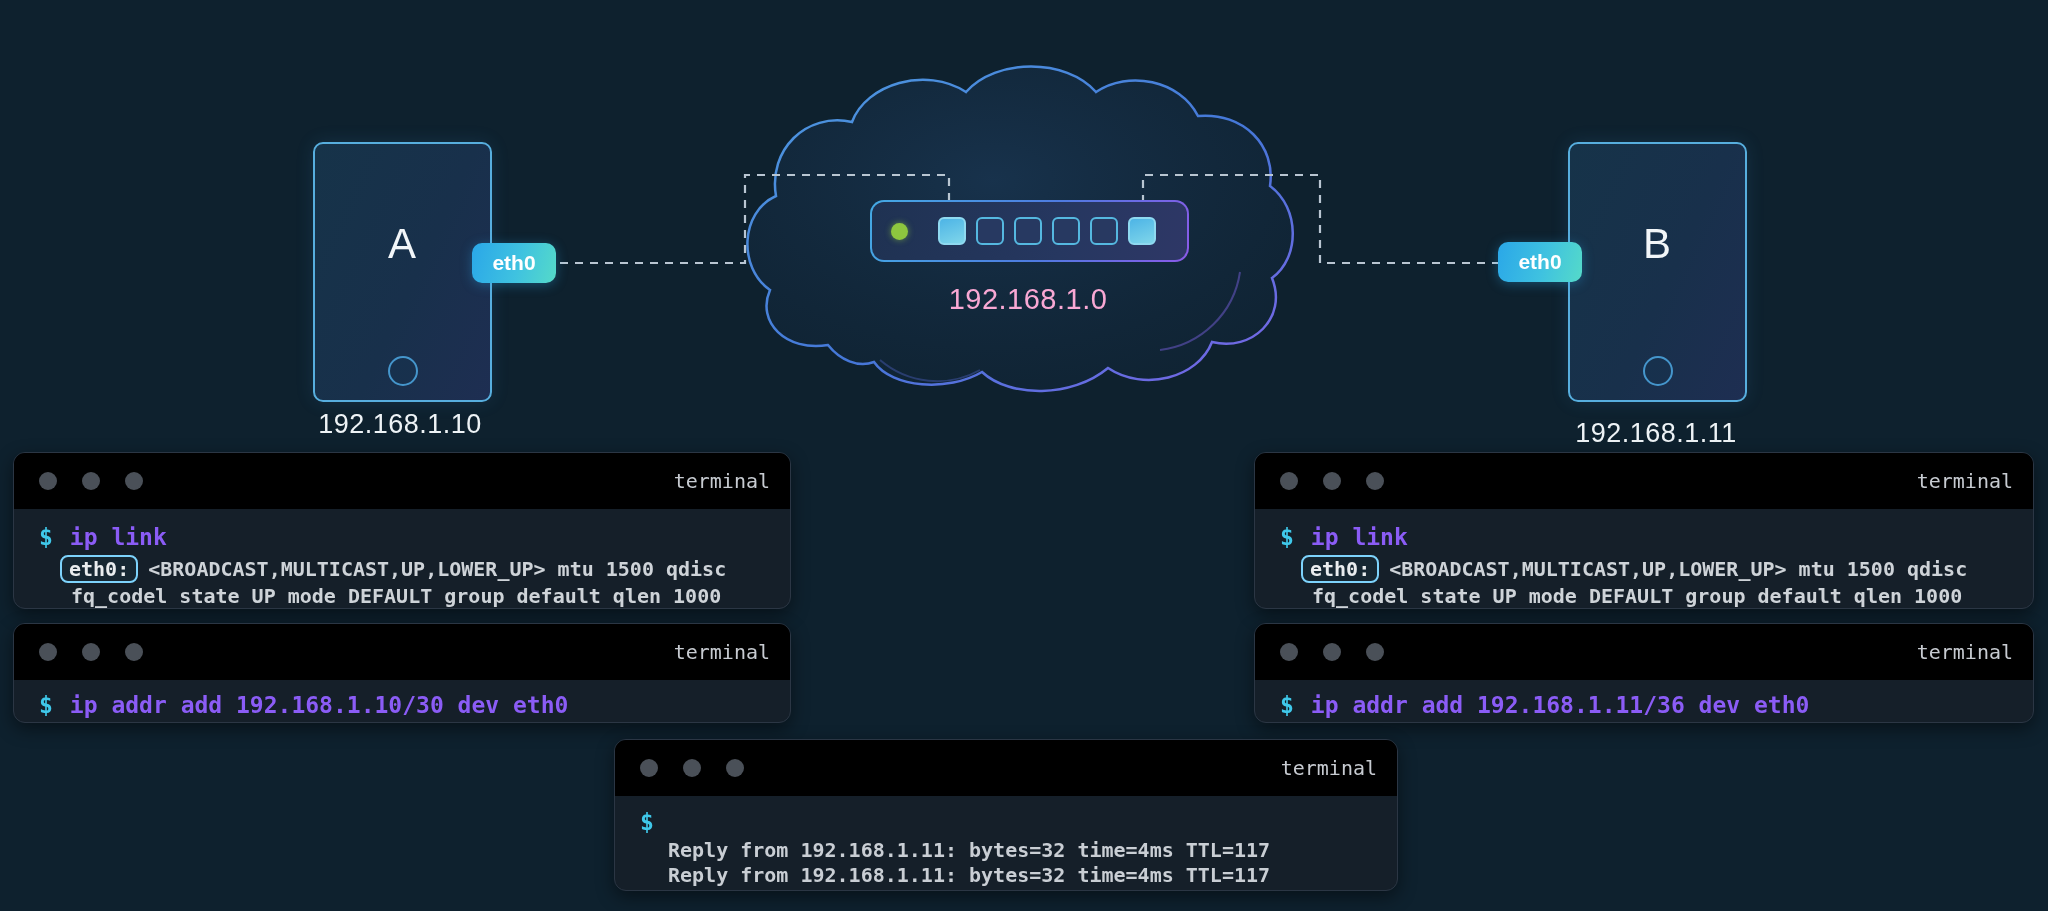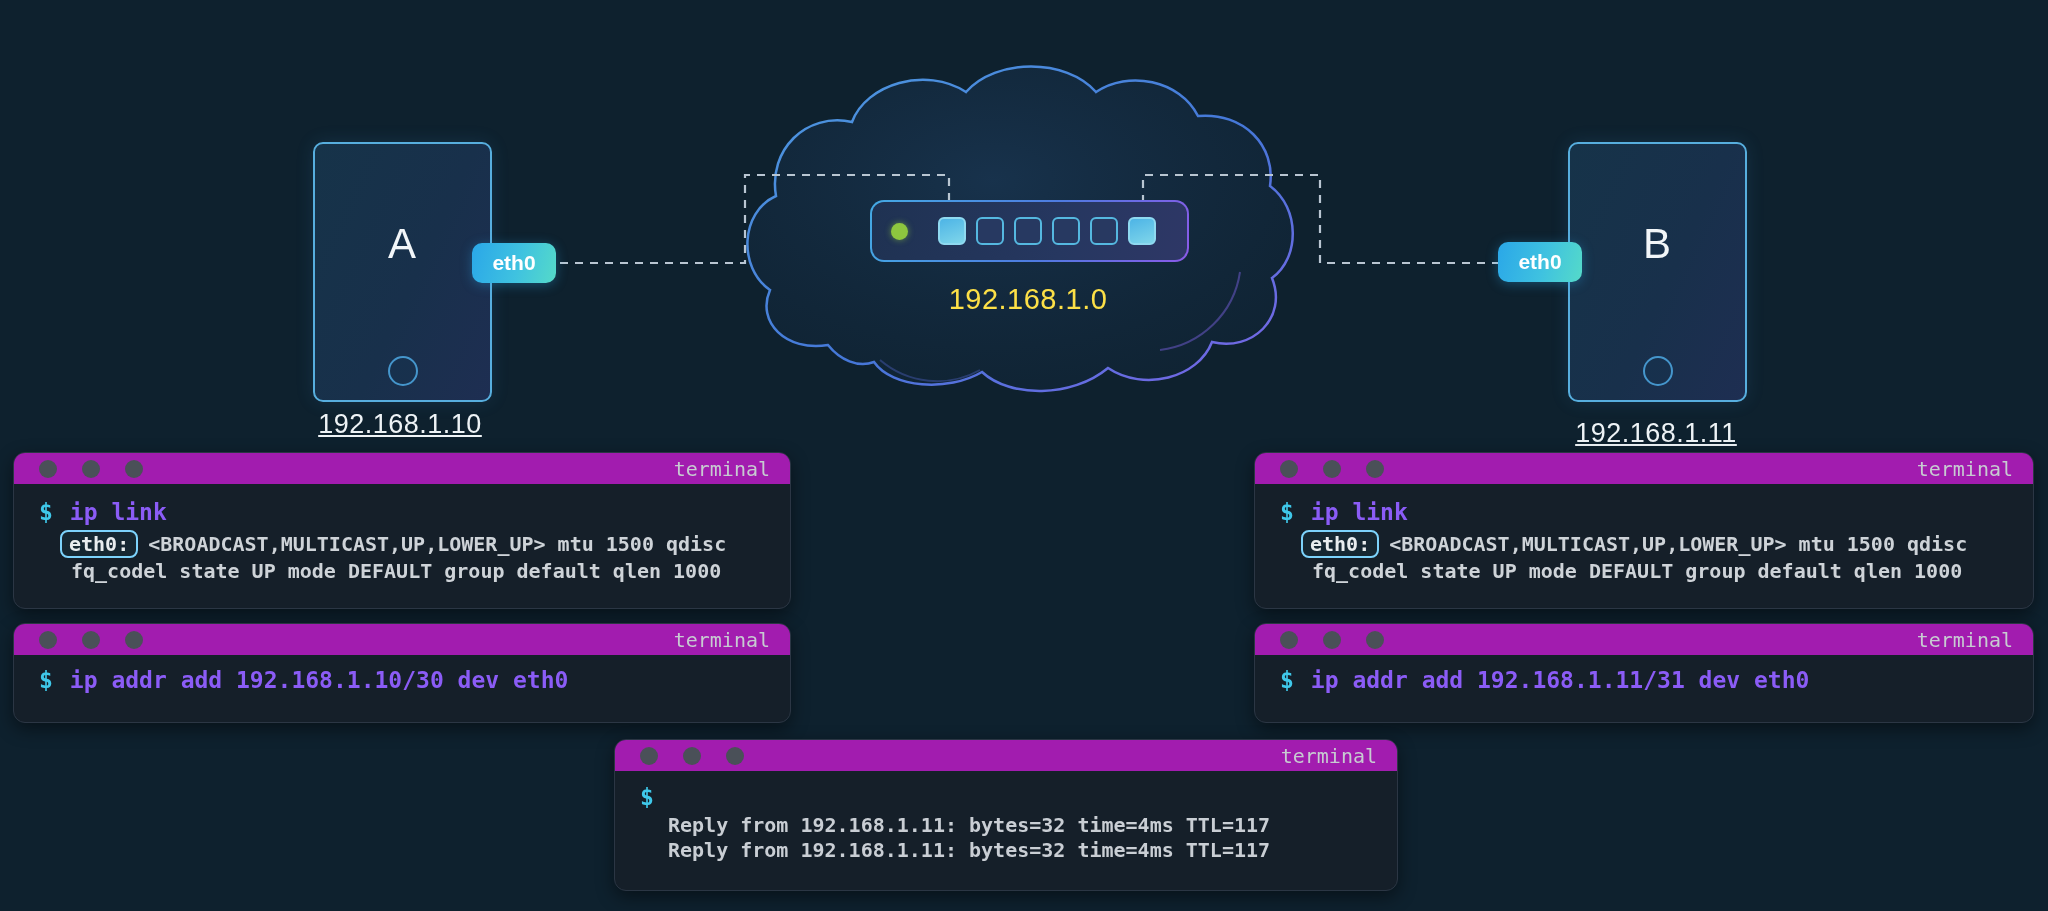--- a/index.html
+++ b/index.html
@@ -26,21 +26,21 @@
   .node-dot{
     position:absolute;left:50%;bottom:14px;transform:translateX(-50%);
     width:26px;height:26px;border-radius:50%;border:2px solid #4596cc;
     background:rgba(20,50,80,0.25);
   }
   #node-a{left:313px;top:142px;}
   #node-b{left:1568px;top:142px;}
 
   .ip-label{
     position:absolute;width:240px;text-align:center;
-    color:#eef3f6;font-size:27px;font-weight:400;letter-spacing:0.5px;text-decoration:underline;
+    color:#eef3f6;font-size:27px;font-weight:400;letter-spacing:0.5px;
   }
   #ip-a{left:280px;top:409px;}
   #ip-b{left:1536px;top:418px;}
 
   
   .iface-badge{
     position:absolute;width:84px;height:40px;border-radius:10px;
     background:linear-gradient(105deg,#2aa7e8 0%,#3fc2e0 55%,#55dac9 100%);
     color:#ffffff;font-size:21px;font-weight:600;
     display:flex;align-items:center;justify-content:center;
@@ -69,34 +69,34 @@
     width:28px;height:28px;border-radius:6px;
     border:2px solid #55b8e0;background:rgba(40,58,98,0.9);
     box-sizing:border-box;
   }
   .port.active{
     border:2px solid #8fd9f0;
     background:linear-gradient(160deg,#4db4e6 0%,#7fd6ea 100%);
   }
   #net-label{
     position:absolute;left:908px;top:283px;width:240px;text-align:center;
-    color:#fde047;font-size:29px;font-weight:400;letter-spacing:0.5px;
+    color:#f9a8d4;font-size:29px;font-weight:400;letter-spacing:0.5px;
     z-index:4;
   }
 
   
   .term{
     position:absolute;border-radius:12px;overflow:hidden;
     background:#151f29;border:1px solid #2b3644;
     box-shadow:0 6px 18px rgba(0,0,0,0.45);
     font-family:"DejaVu Sans Mono",monospace;
     box-sizing:border-box;
   }
   .term-bar{
-    height:31px;background:#a21caf;display:flex;align-items:center;text-align:center;
+    height:56px;background:#000000;display:flex;align-items:center;text-align:center;
   }
   .dot{width:18px;height:18px;border-radius:50%;background:#4a5058;margin-left:25px;}
   .dot:first-child{margin-left:25px;}
   .term-title{
     margin-left:auto;margin-right:20px;color:#c7cbd1;font-size:20px;
   }
   .term-body{padding:12px 18px 0 25px;}
   .cmd{display:flex;align-items:baseline;line-height:32px;font-size:23px;font-weight:bold;}
   .prompt{color:#3fc8ea;margin-right:17px;}
   .cmd-text{color:#8b5cf6;white-space:pre;}
@@ -247,21 +247,21 @@
   <div class="term" id="term-b2">
     <div class="term-bar">
       <span class="dot"></span>
       <span class="dot"></span>
       <span class="dot"></span>
       <span class="term-title">terminal</span>
     </div>
     <div class="term-body">
       <div class="cmd">
         <span class="prompt">$</span>
-        <span class="cmd-text">ip addr add 192.168.1.11/31 dev eth0</span>
+        <span class="cmd-text">ip addr add 192.168.1.11/36 dev eth0</span>
       </div>
     </div>
   </div>
 
   <div class="term" id="term-c">
     <div class="term-bar">
       <span class="dot"></span>
       <span class="dot"></span>
       <span class="dot"></span>
       <span class="term-title">terminal</span>

